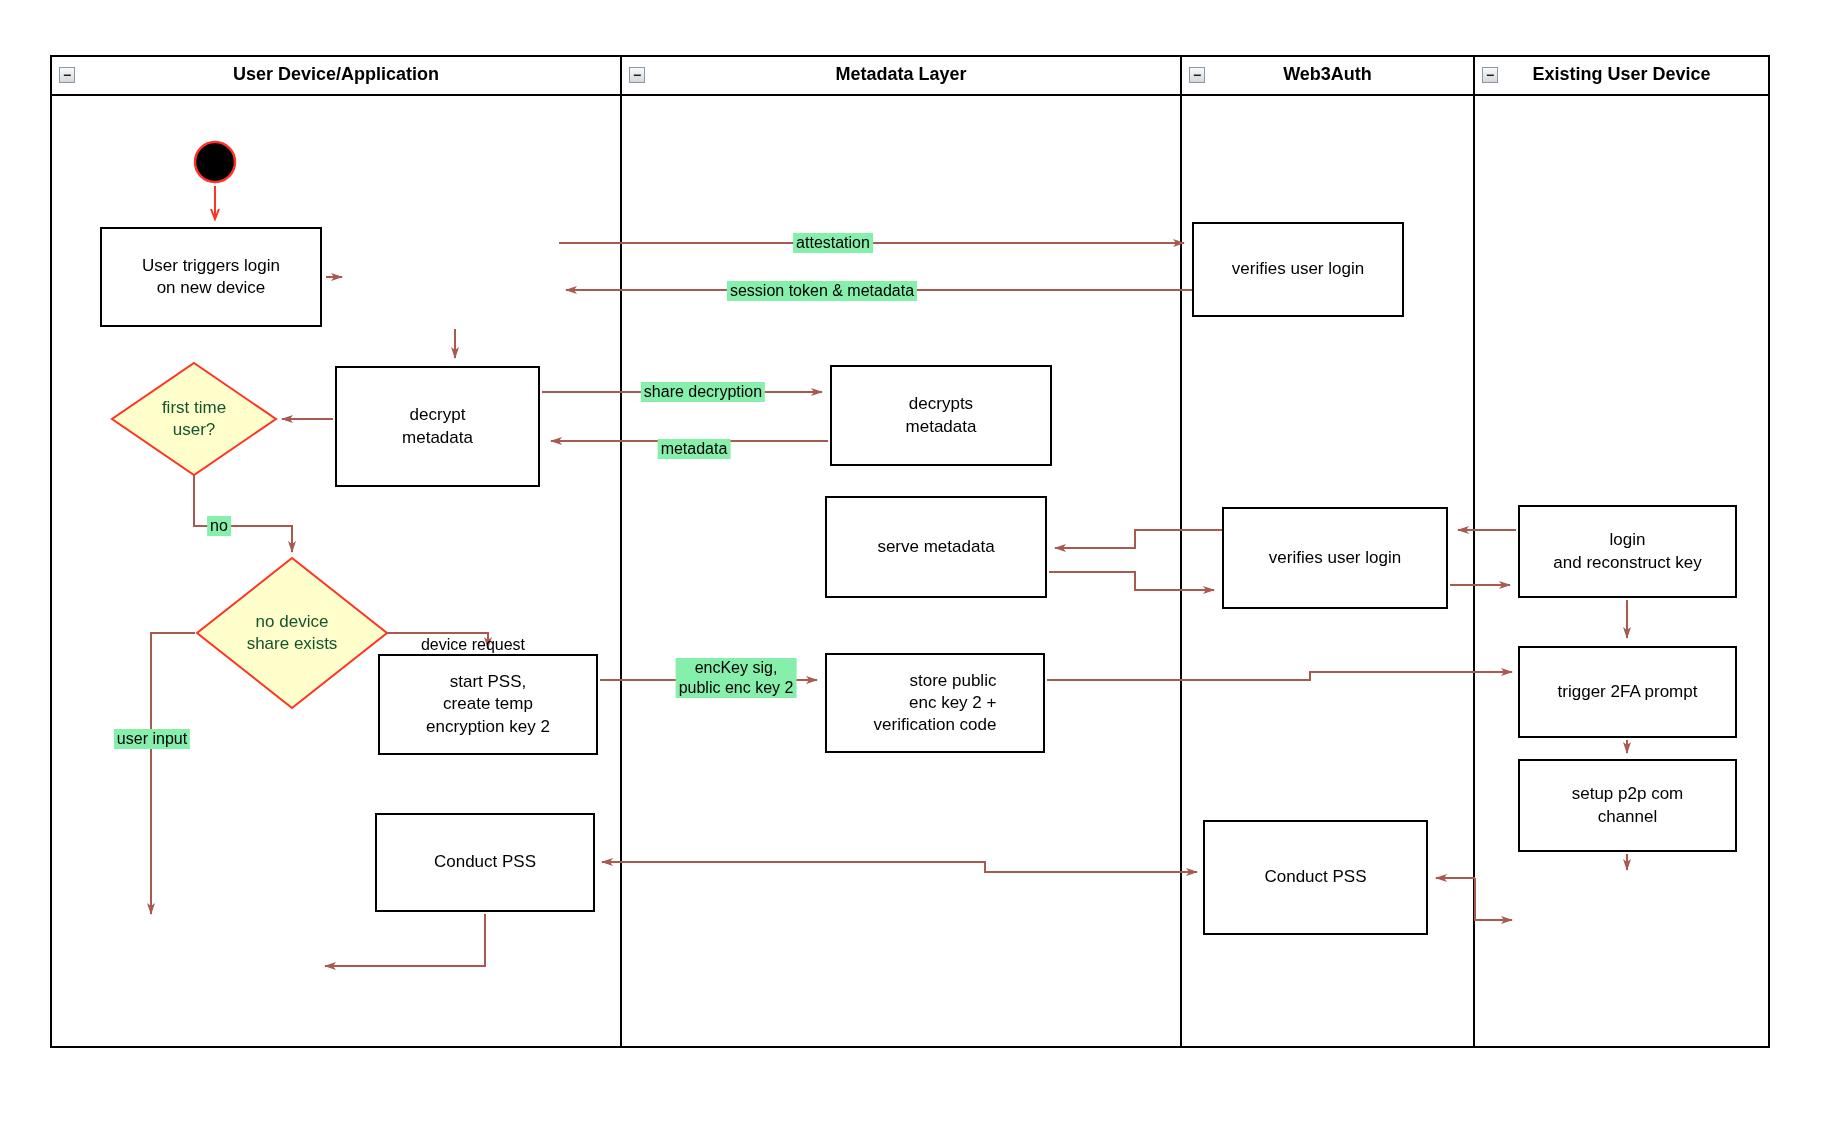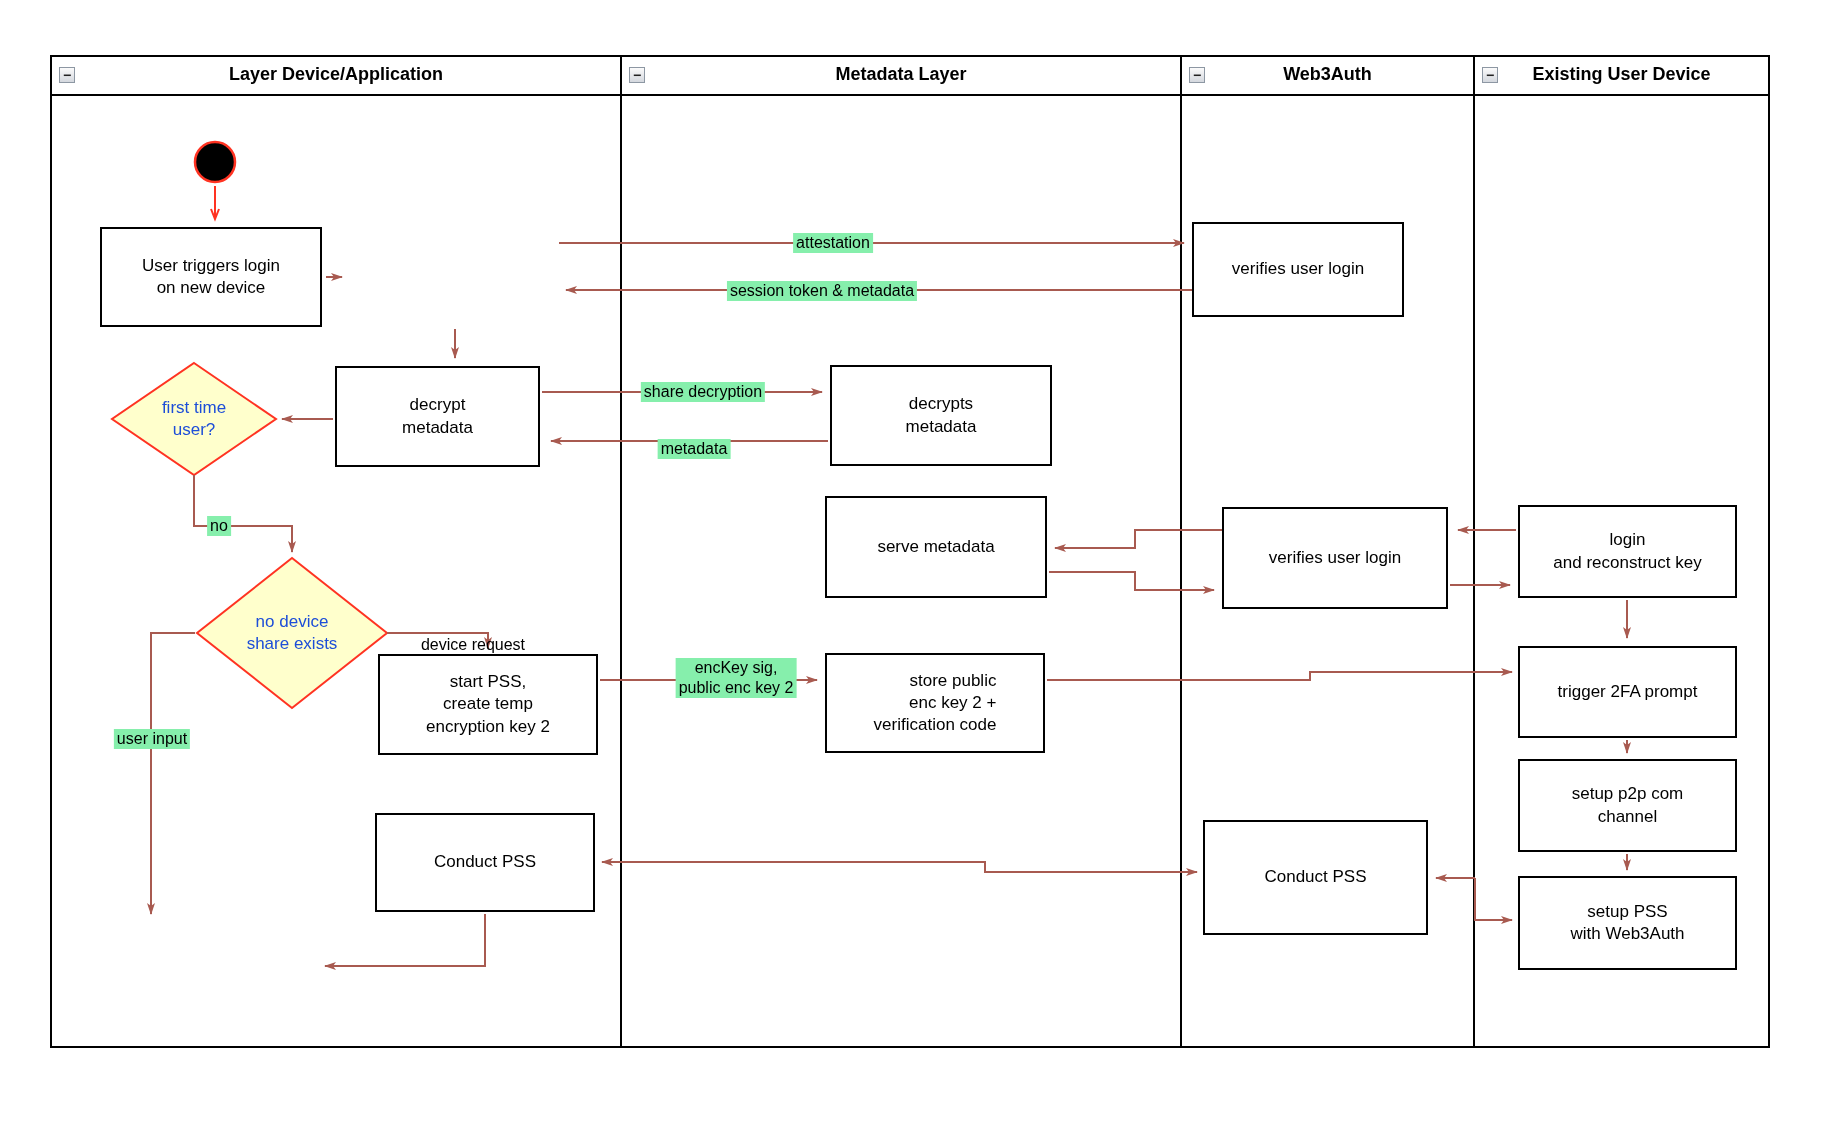--- a/index.html
+++ b/index.html
@@ -27,36 +27,36 @@
   .edge-line{stroke:var(--edge);stroke-width:2;fill:none;}
   .red-line{stroke:var(--accent-red);stroke-width:2;fill:none;}
   .decision{fill:var(--decision-fill);stroke:var(--accent-red);stroke-width:2;}
   .start-dot{fill:#000;stroke:var(--accent-red);stroke-width:2.5;}
   #mB path{fill:var(--edge);}
   #mR path{fill:none;stroke:var(--accent-red);stroke-width:2;}
 
   
   .edge-label{position:absolute;transform:translate(-50%,-50%);background:#86efac;font-size:16px;color:#000;white-space:pre-line;text-align:center;line-height:1.25;padding:0 3px;}
   .edge-label.nobg{background:transparent;}
-  .decision-label{position:absolute;transform:translate(-50%,-50%);font-size:17px;color:#1d4ed8;white-space:pre-line;text-align:center;line-height:1.3;}
+  .decision-label{position:absolute;transform:translate(-50%,-50%);font-size:17px;color:#14532d;white-space:pre-line;text-align:center;line-height:1.3;}
 </style>
 </head>
 <body>
 
 <div id="canvas">
 
   <div class="frame"></div>
 
   <div class="vline" style="left:620px;"></div>
   <div class="vline" style="left:1180px;"></div>
   <div class="vline" style="left:1473px;"></div>
 
   <div class="lane-header" style="left:52px;width:568px;">
     <span class="collapse-btn">−</span>
-    <span>Layer Device/Application</span>
+    <span>User Device/Application</span>
   </div>
   <div class="lane-header" style="left:622px;width:558px;">
     <span class="collapse-btn">−</span>
     <span>Metadata Layer</span>
   </div>
   <div class="lane-header" style="left:1182px;width:291px;">
     <span class="collapse-btn">−</span>
     <span>Web3Auth</span>
   </div>
   <div class="lane-header" style="left:1475px;width:293px;">
@@ -102,39 +102,37 @@
     <path class="edge-line" d="M985,862 L985,872 L1197,872" marker-end="url(#mB)"></path>
     <path class="edge-line" d="M1475,878 L1436,878" marker-end="url(#mB)"></path>
     <path class="edge-line" d="M1475,878 L1475,920 L1512,920" marker-end="url(#mB)"></path>
     <path class="edge-line" d="M485,914 L485,966 L325,966" marker-end="url(#mB)"></path>
     <path class="edge-line" d="M195,633 L151,633 L151,914" marker-end="url(#mB)"></path>
   </svg>
 
   <div class="node" style="left:100px;top:227px;width:222px;height:100px;">User triggers login
 on new device</div>
   <div class="node" style="left:1192px;top:222px;width:212px;height:95px;">verifies user login</div>
-  <div class="node" style="left:335px;top:366px;width:205px;height:101px;">decrypt
+  <div class="node" style="left:335px;top:366px;width:205px;height:121px;">decrypt
 metadata</div>
   <div class="node" style="left:830px;top:365px;width:222px;height:101px;">decrypts
 metadata</div>
   <div class="node" style="left:825px;top:496px;width:222px;height:102px;">serve metadata</div>
   <div class="node" style="left:1222px;top:507px;width:226px;height:102px;">verifies user login</div>
   <div class="node" style="left:1518px;top:505px;width:219px;height:93px;">login
 and reconstruct key</div>
   <div class="node" style="left:378px;top:654px;width:220px;height:101px;">start PSS,
 create temp
 encryption key 2</div>
   <div class="node" style="left:825px;top:653px;width:220px;height:100px;text-align:right;">store public
 enc key 2 +
 verification code</div>
   <div class="node" style="left:1518px;top:646px;width:219px;height:92px;">trigger 2FA prompt</div>
   <div class="node" style="left:1518px;top:759px;width:219px;height:93px;">setup p2p com
 channel</div>
-  <div class="node" style="left:1518px;top:876px;width:219px;height:94px;">setup PSS
-with Web3Auth</div>
   <div class="node" style="left:375px;top:813px;width:220px;height:99px;">Conduct PSS</div>
   <div class="node" style="left:1203px;top:820px;width:225px;height:115px;">Conduct PSS</div>
 
   <div class="decision-label" style="left:194px;top:419px;">first time
 user?</div>
   <div class="decision-label" style="left:292px;top:633px;">no device
 share exists</div>
 
   <div class="edge-label" style="left:833px;top:243px;">attestation</div>
   <div class="edge-label" style="left:822px;top:291px;">session token &amp; metadata</div>

